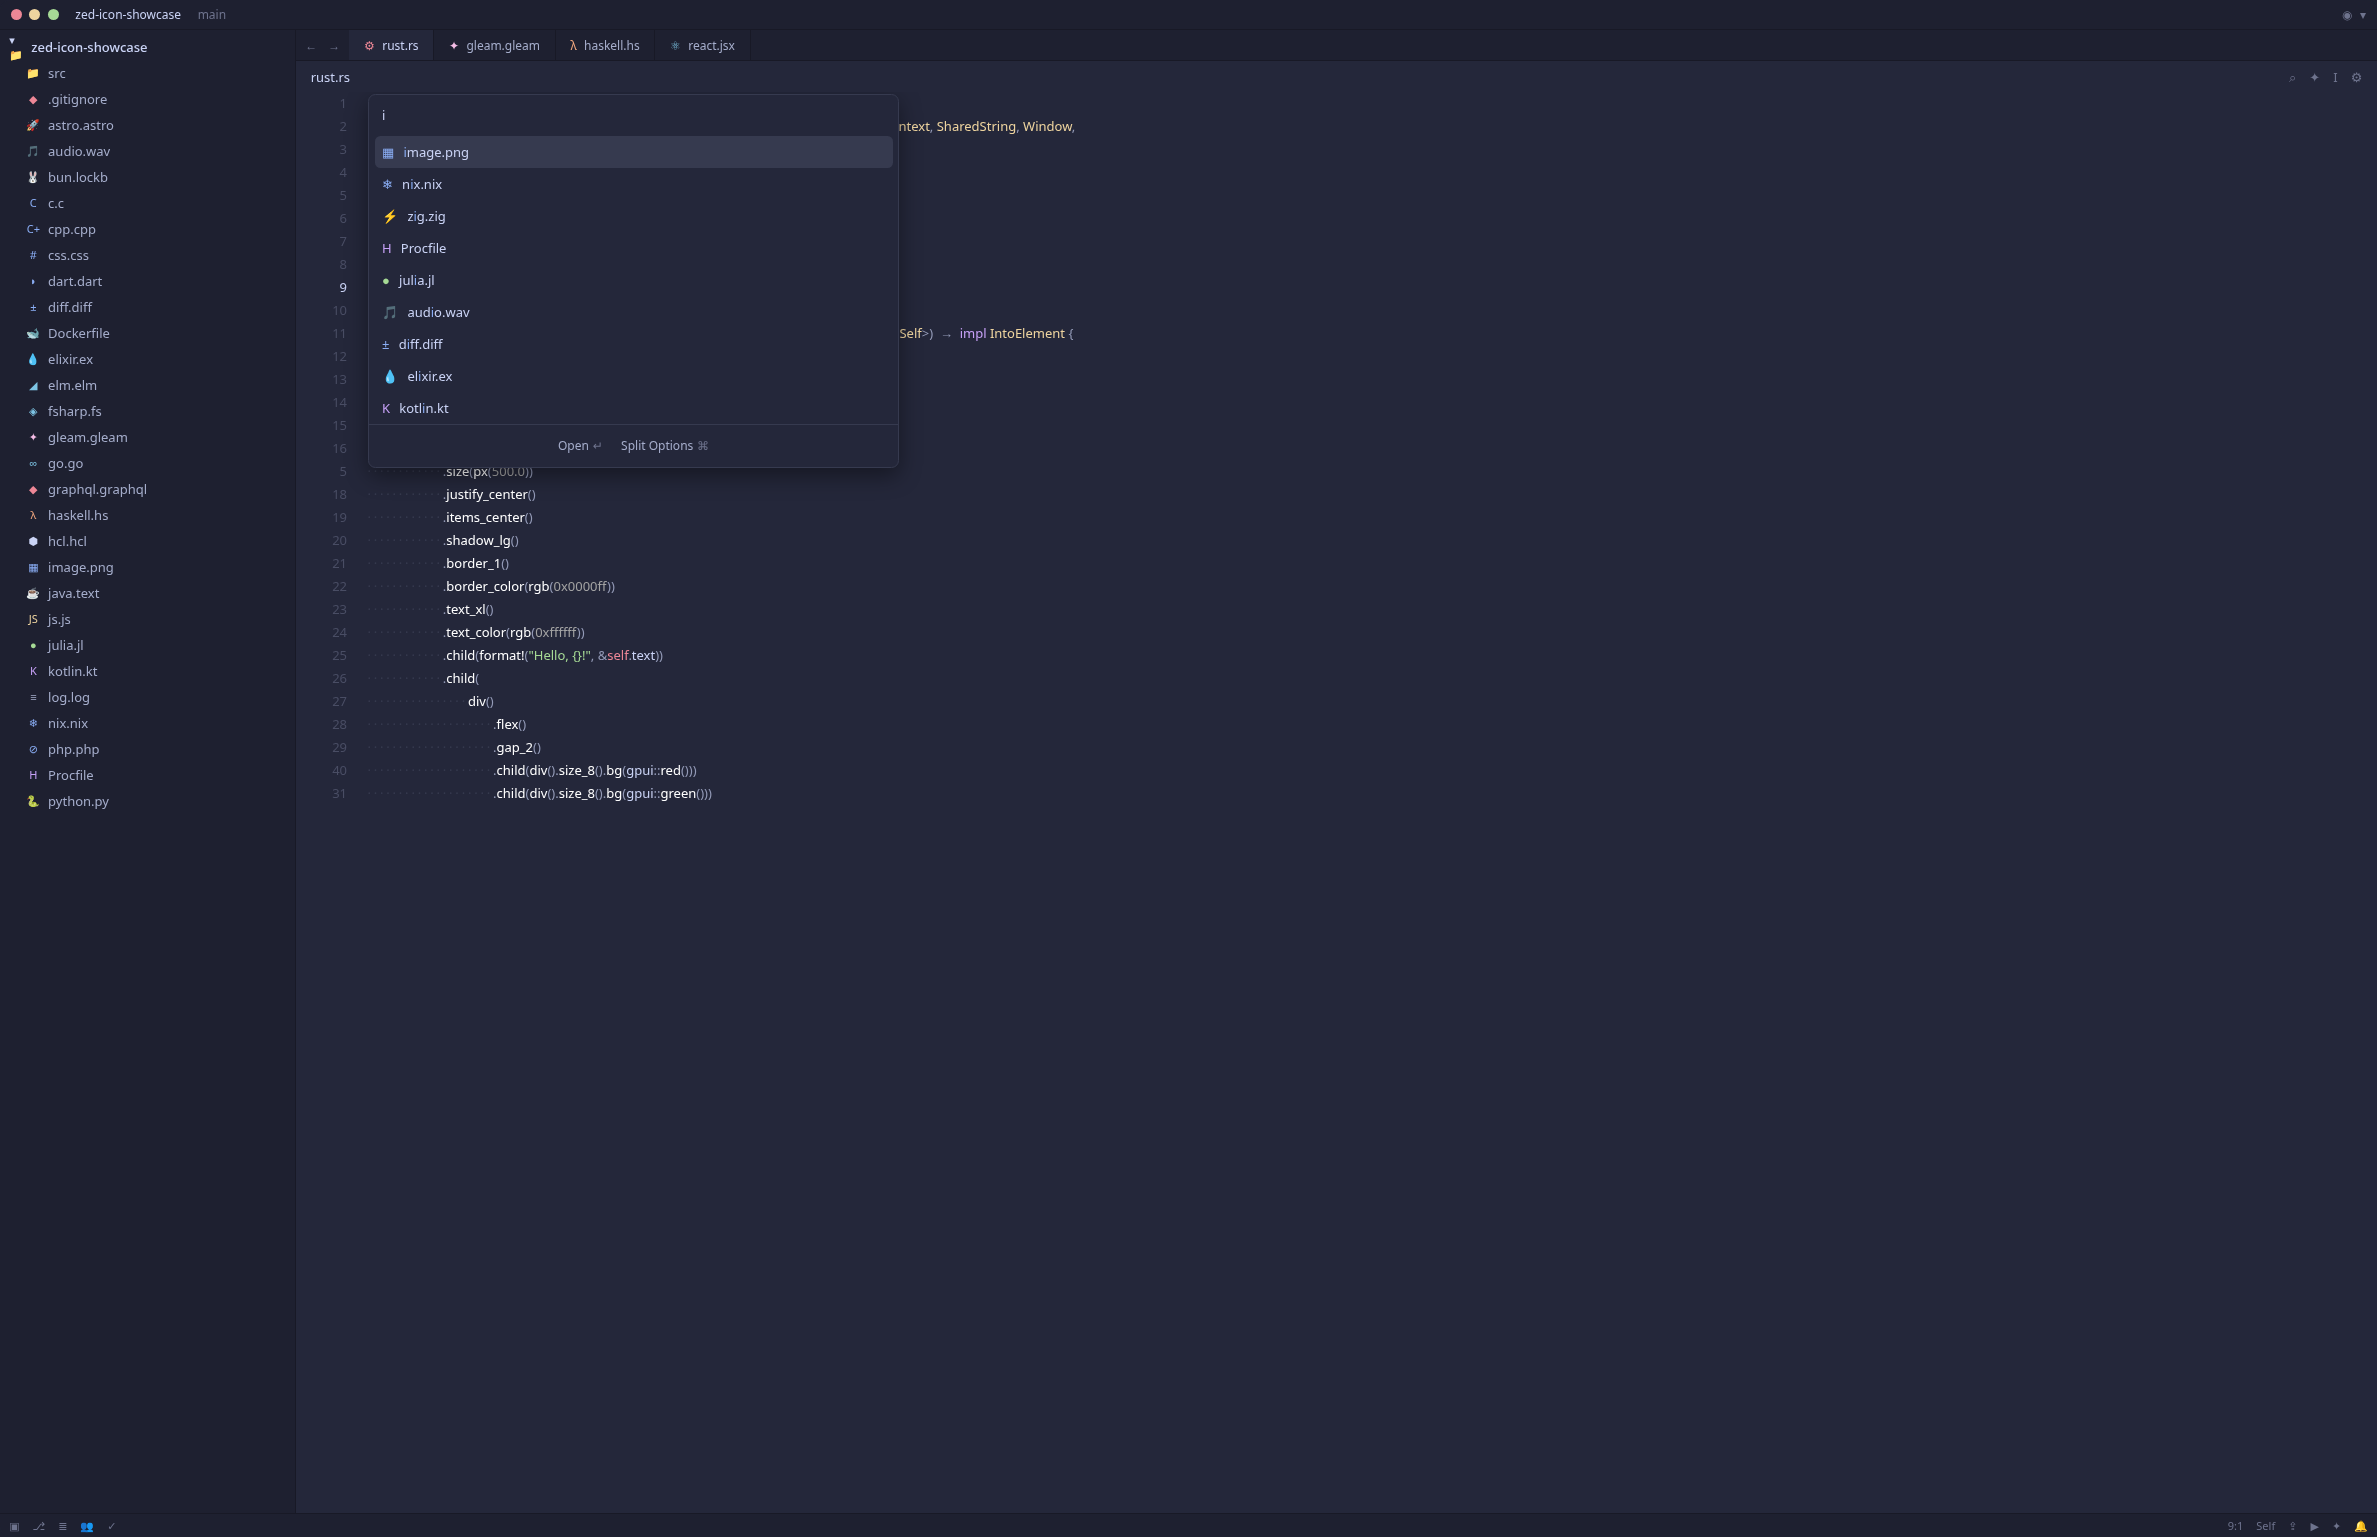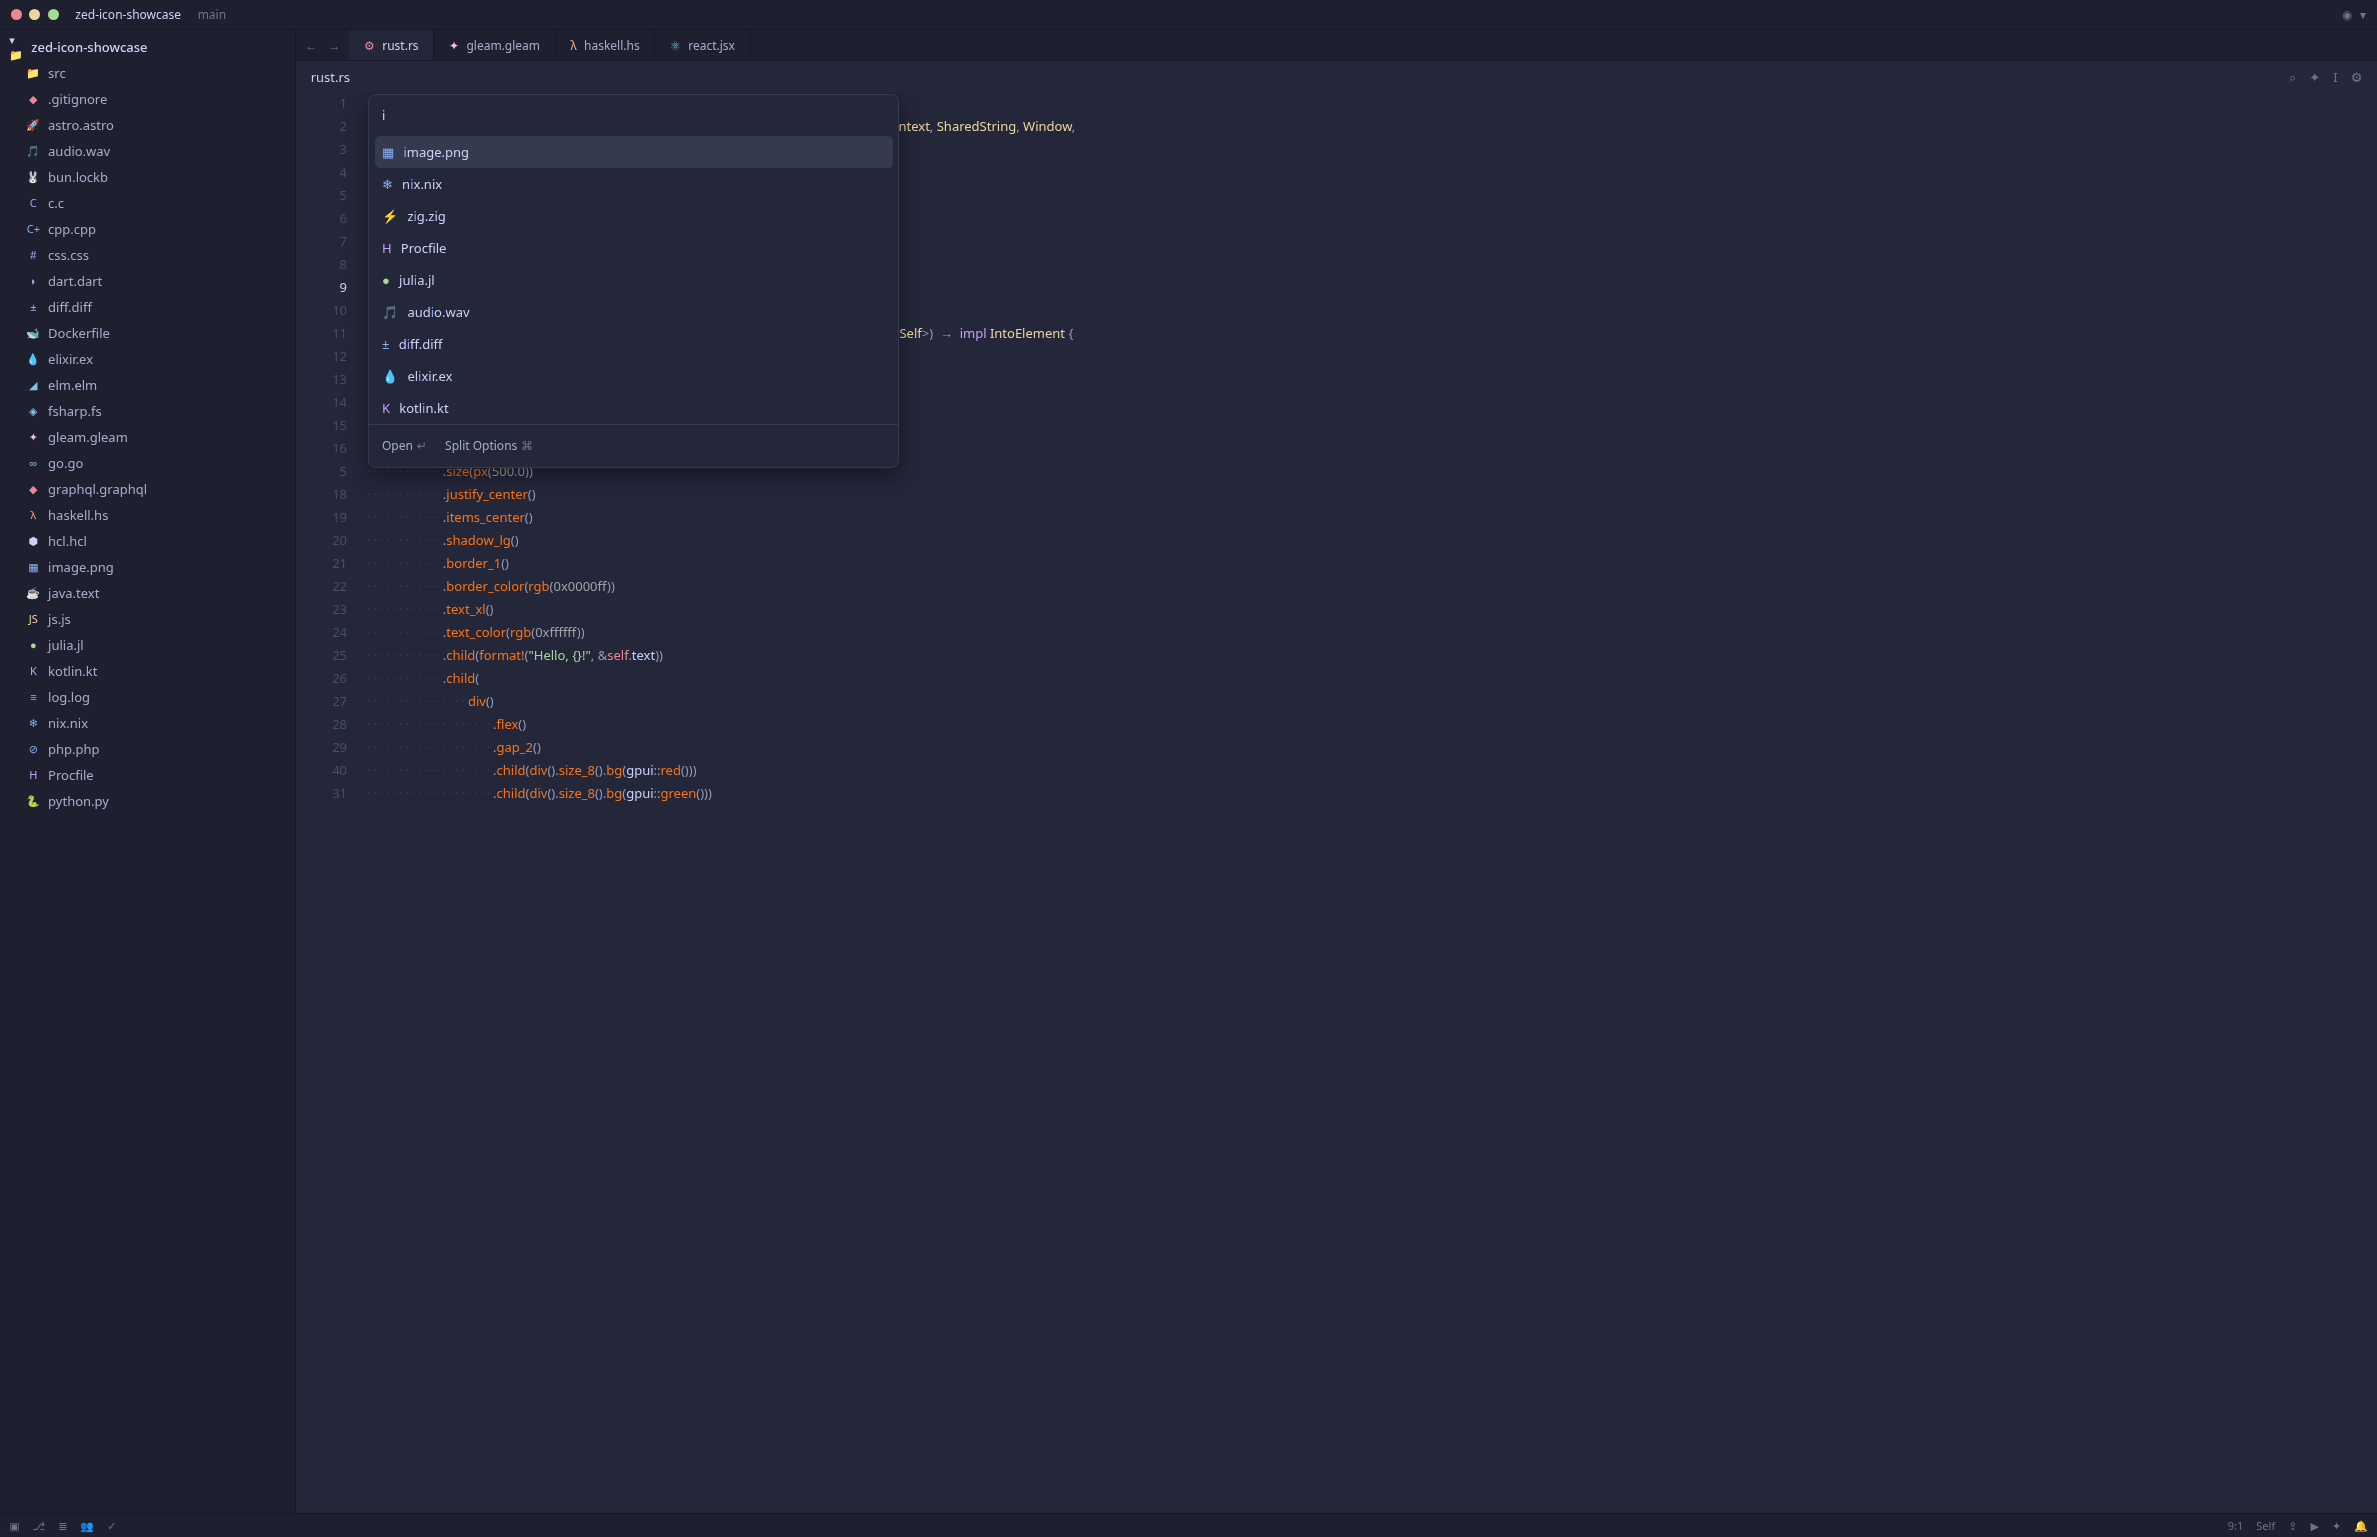--- a/index.html
+++ b/index.html
@@ -24,28 +24,28 @@
 .tab { display:flex; align-items:center; gap:7.4px; padding:0 14.7px; color:#a5adcb; border-right:0.9px solid #181926; font-size:12px; cursor:pointer; }
 .tab.active { background:#24273a; color:#cad3f5; }
 .crumbs { height:31px; display:flex; align-items:center; justify-content:space-between; padding:0 14.7px; color:#cad3f5; font-family:ui-monospace,SFMono-Regular,Menlo,monospace; font-size:13px; }
 .crumbs .tools{display:flex;gap:13px;color:#6e738d}
 .editor { flex:1; display:flex; font-family:ui-monospace,SFMono-Regular,Menlo,monospace; font-size:13px; line-height:23px; overflow:hidden; position:relative; }
 .gutter { width:64px; text-align:right; color:#494d64; padding-right:13px; background:#24273a; user-select:none; }
 .gutter .ln{height:23px}
 .gutter .ln.active{color:#cad3f5}
 .code { flex:1; white-space:pre; color:#cad3f5; padding-left:7.4px; }
 .code .line{height:23px}
-.c-kw{color:#c6a0f6}.c-ty{color:#eed49f}.c-fn{color:#f97316}.c-st{color:#a6da95}.c-nu{color:#a3a3a3}.c-pu{color:#939ab7}.c-va{color:#cad3f5}.c-se{color:#ed8796}.c-ws{color:#363a4f}
+.c-kw{color:#c6a0f6}.c-ty{color:#eed49f}.c-fn{color:#ffffff}.c-st{color:#a6da95}.c-nu{color:#a3a3a3}.c-pu{color:#939ab7}.c-va{color:#cad3f5}.c-se{color:#ed8796}.c-ws{color:#363a4f}
 .palette { position:absolute; top:1.8px; left:72px; width:531px; background:#24273a; border:0.9px solid #363a4f; border-radius:7.4px; box-shadow:0 7.4px 22px rgba(0,0,0,.4); overflow:hidden; }
 .palette-input { padding:9.2px 13px; color:#cad3f5; font-size:13px; }
 .palette-list { max-height:313px; overflow:hidden; }
 .palette-item { display:flex; align-items:center; gap:9.2px; padding:5.5px 13px; height:32px; font-size:13px; color:#cad3f5; cursor:pointer; }
 .palette-item.sel { background:#363a4f; border-radius:5.5px; margin:0 5.5px; padding:5.5px 7.4px; }
 .palette-item .match{color:#8aadf4}
-.palette-foot { display:flex; justify-content:flex-start; gap:18.4px; padding:9.2px 13px; color:#a5adcb; font-size:12px; border-top:0.9px solid #363a4f; }
+.palette-foot { display:flex; justify-content:center; gap:18.4px; padding:9.2px 13px; color:#a5adcb; font-size:12px; border-top:0.9px solid #363a4f; }
 .palette-foot .key{color:#6e738d;margin-left:3.7px}
 .statusbar { height:24px; background:#1e2030; border-top:0.9px solid #181926; display:flex; align-items:center; padding:0 9.2px; gap:13px; color:#6e738d; font-size:11px; }
 .statusbar .spacer{flex:1}
 </style>
 </head>
 <body>
 
 <div class="window">
   <div class="titlebar">
     <div class="traffic">

